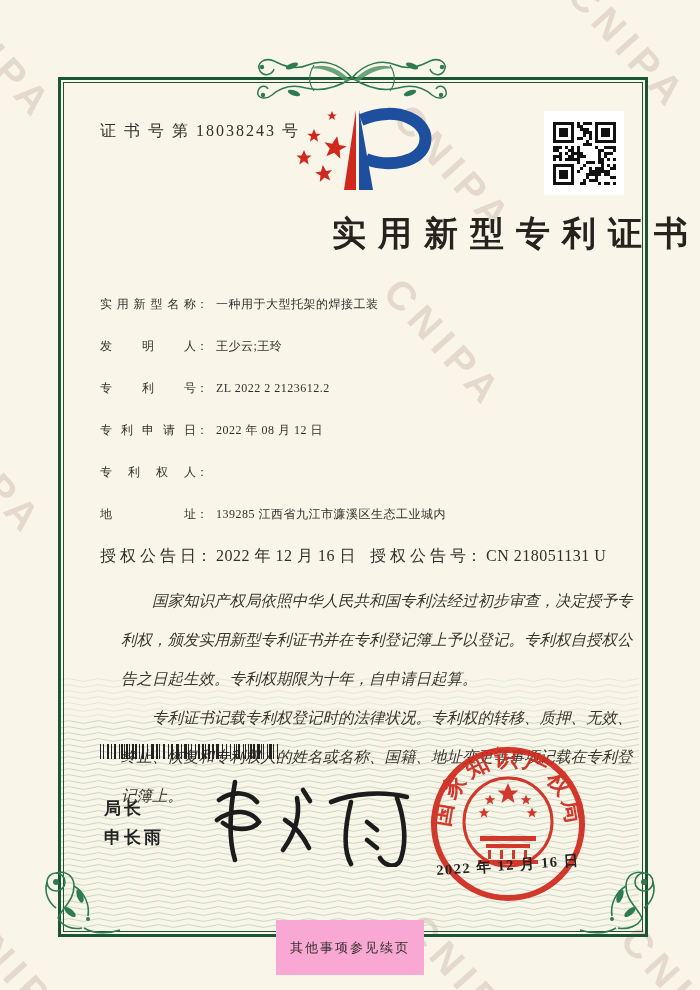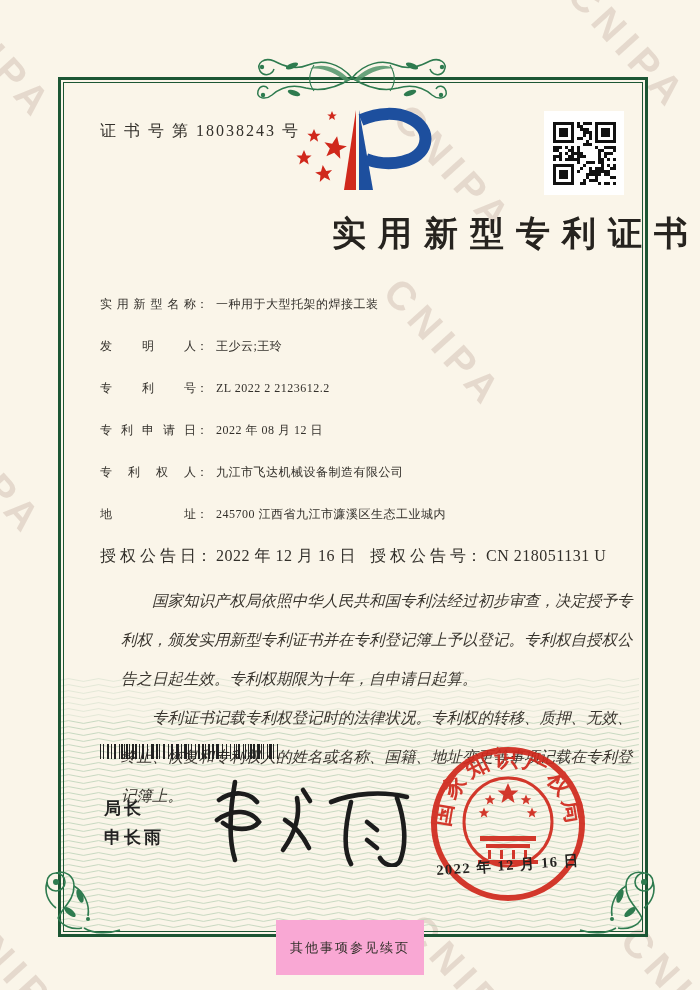--- a/index.html
+++ b/index.html
@@ -323,26 +323,25 @@
         <span class="fvalue">ZL 2022 2 2123612.2</span>
     </div>
     <div class="frow">
       <span class="flabel">专利申请日</span>
         <span class="colon">：</span>
         <span class="fvalue">2022 年 08 月 12 日</span>
     </div>
     <div class="frow">
       <span class="flabel">专利权人</span>
         <span class="colon">：</span>
-        <span class="fvalue">九江市飞达机械设备制造有限公司</span>
     </div>
     <div class="frow">
       <span class="flabel">地址</span>
         <span class="colon">：</span>
-        <span class="fvalue">245700 江西省九江市濂溪区生态工业城内</span>
+        <span class="fvalue">139285 江西省九江市濂溪区生态工业城内</span>
     </div>
   </div>
 
   <div class="grant">
     <div class="g1">
       <span class="flabel">授权公告日</span>
         <span class="colon">：</span>
         <span class="fvalue">2022 年 12 月 16 日</span>
     </div>
     <div class="g2">

